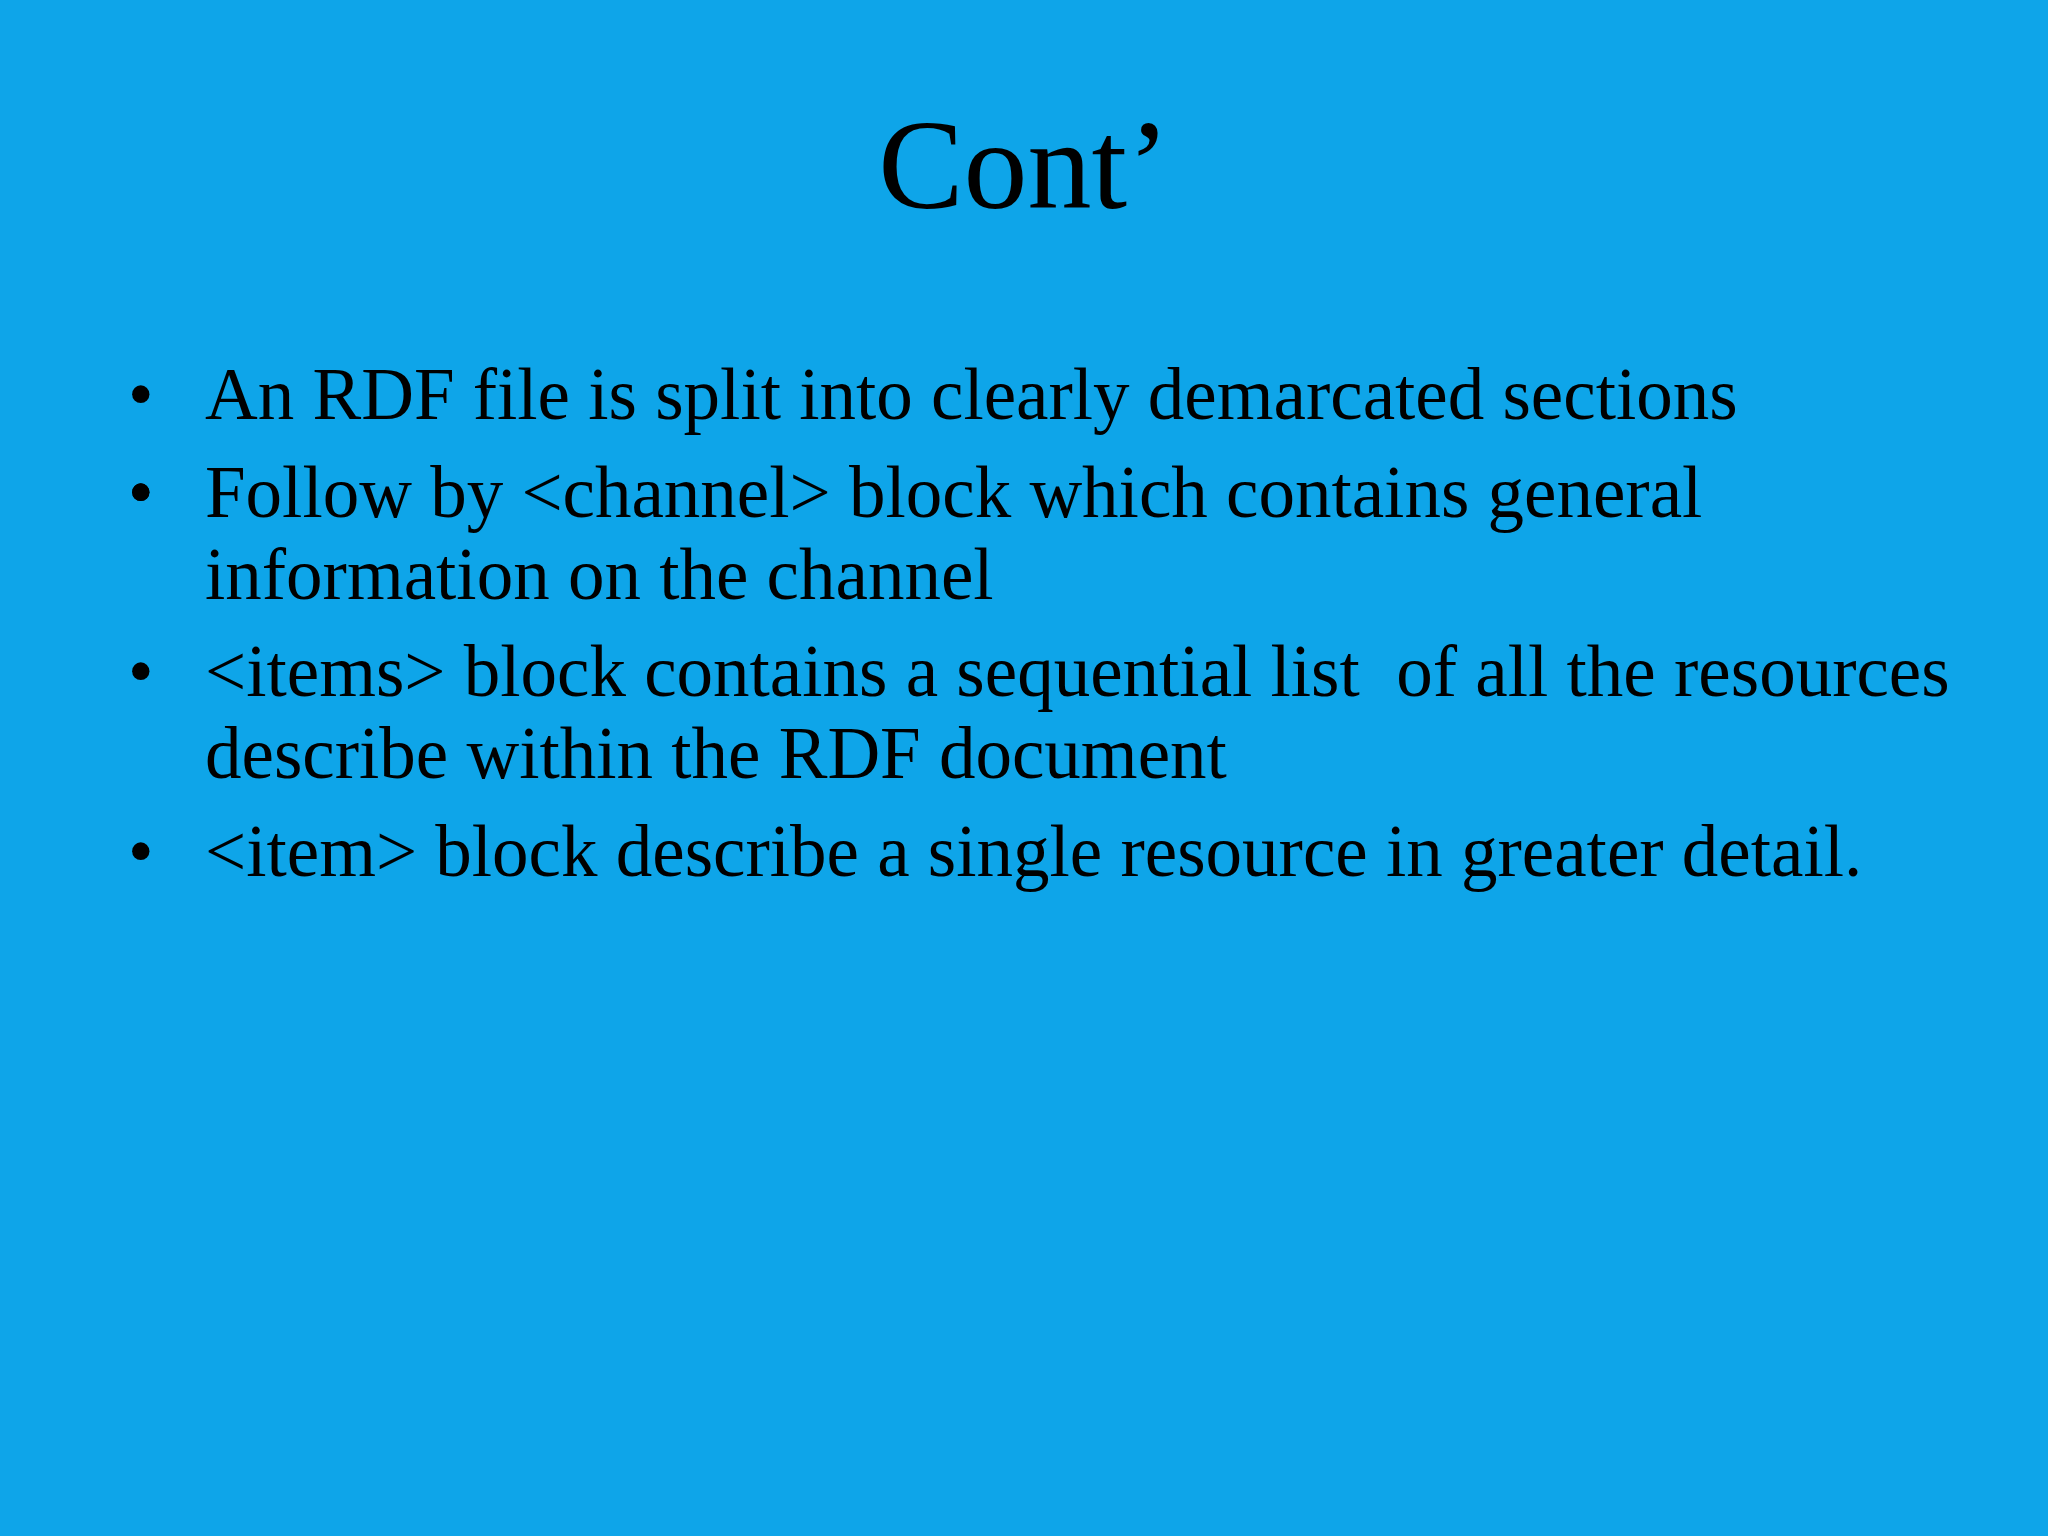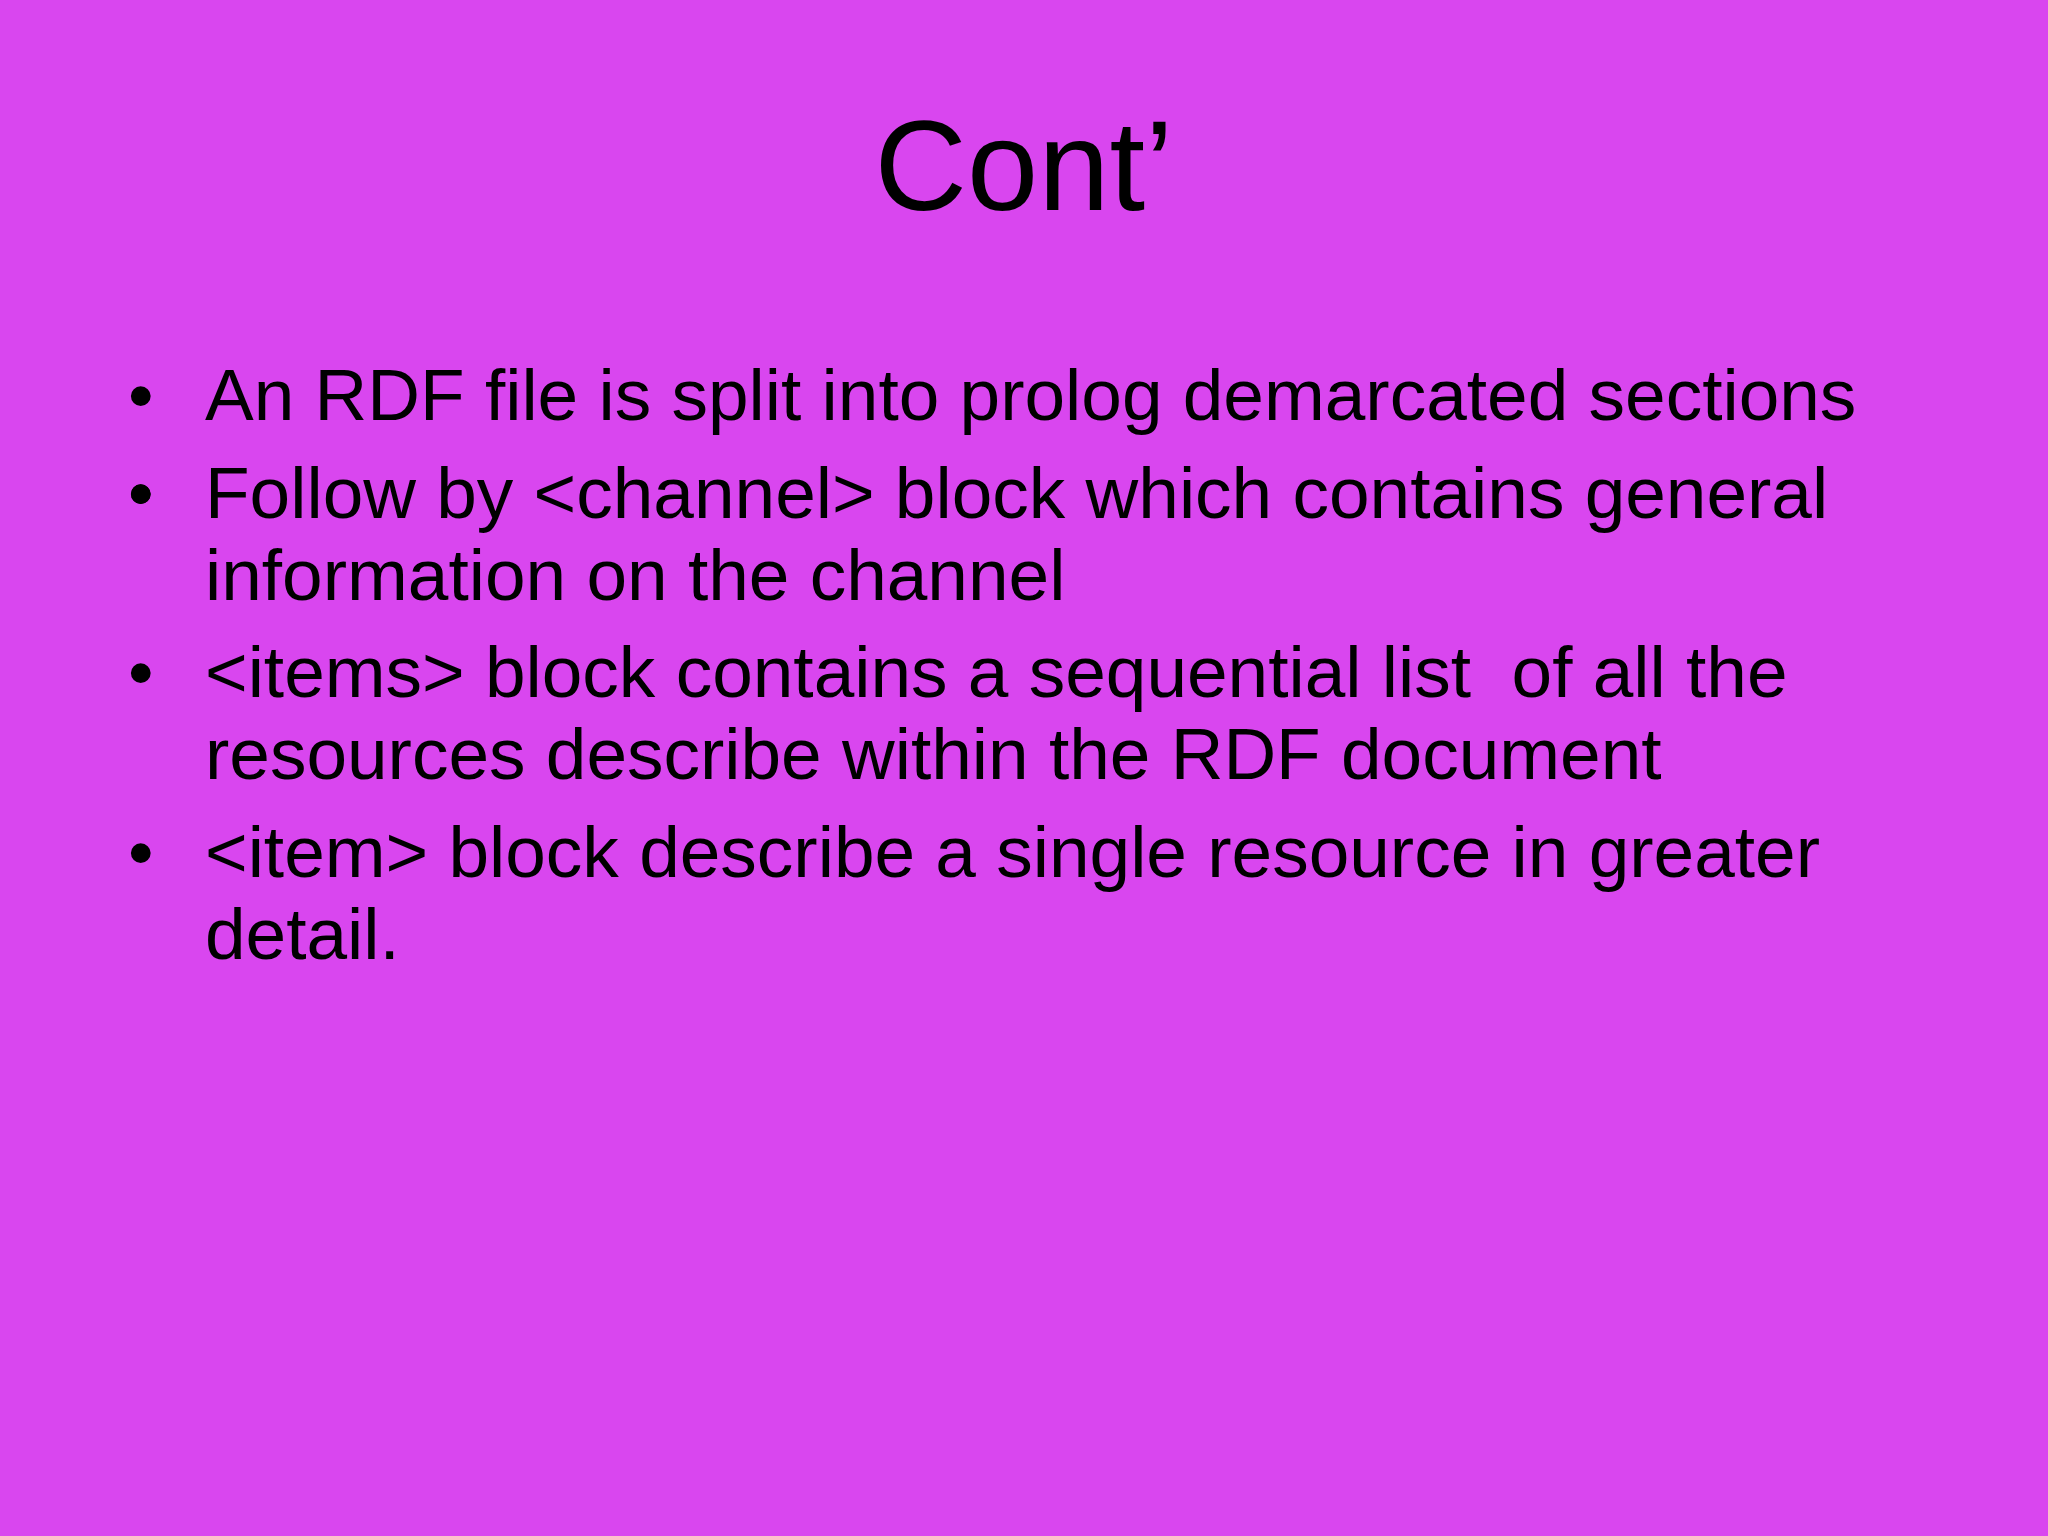--- a/index.html
+++ b/index.html
@@ -4,23 +4,23 @@
 <style>
   html, body {
     margin: 0;
     padding: 0;
     background: #ffffff;
   }
   .slide {
     position: relative;
     width: 2048px;
     height: 1536px;
-    background: #d946ef;
+    background: #0ea5e9;
     color: #000000;
-    font-family: Liberation Sans, sans-serif;
+    font-family: Liberation Serif, serif;
     overflow: hidden;
   }
   .slide-title {
     margin: 0;
     padding-top: 92px;
     text-align: center;
     font-size: 128px;
     font-weight: 400;
     letter-spacing: 0;
     color: #000000;
@@ -55,21 +55,21 @@
 <body>
 
 <div class="slide">
 
   <h1 class="slide-title">Cont’</h1>
 
   <ul class="bullet-list">
 
     <li class="bullet-item">
       <span class="bullet-marker">•</span>
-      <span class="bullet-text">An RDF file is split into prolog demarcated sections</span>
+      <span class="bullet-text">An RDF file is split into clearly demarcated sections</span>
     </li>
 
     <li class="bullet-item">
       <span class="bullet-marker">•</span>
     </li>
 
     <li class="bullet-item">
       <span class="bullet-marker">•</span>
       <span class="bullet-text">Follow by &lt;channel&gt; block which contains general information on the channel</span>
     </li>

